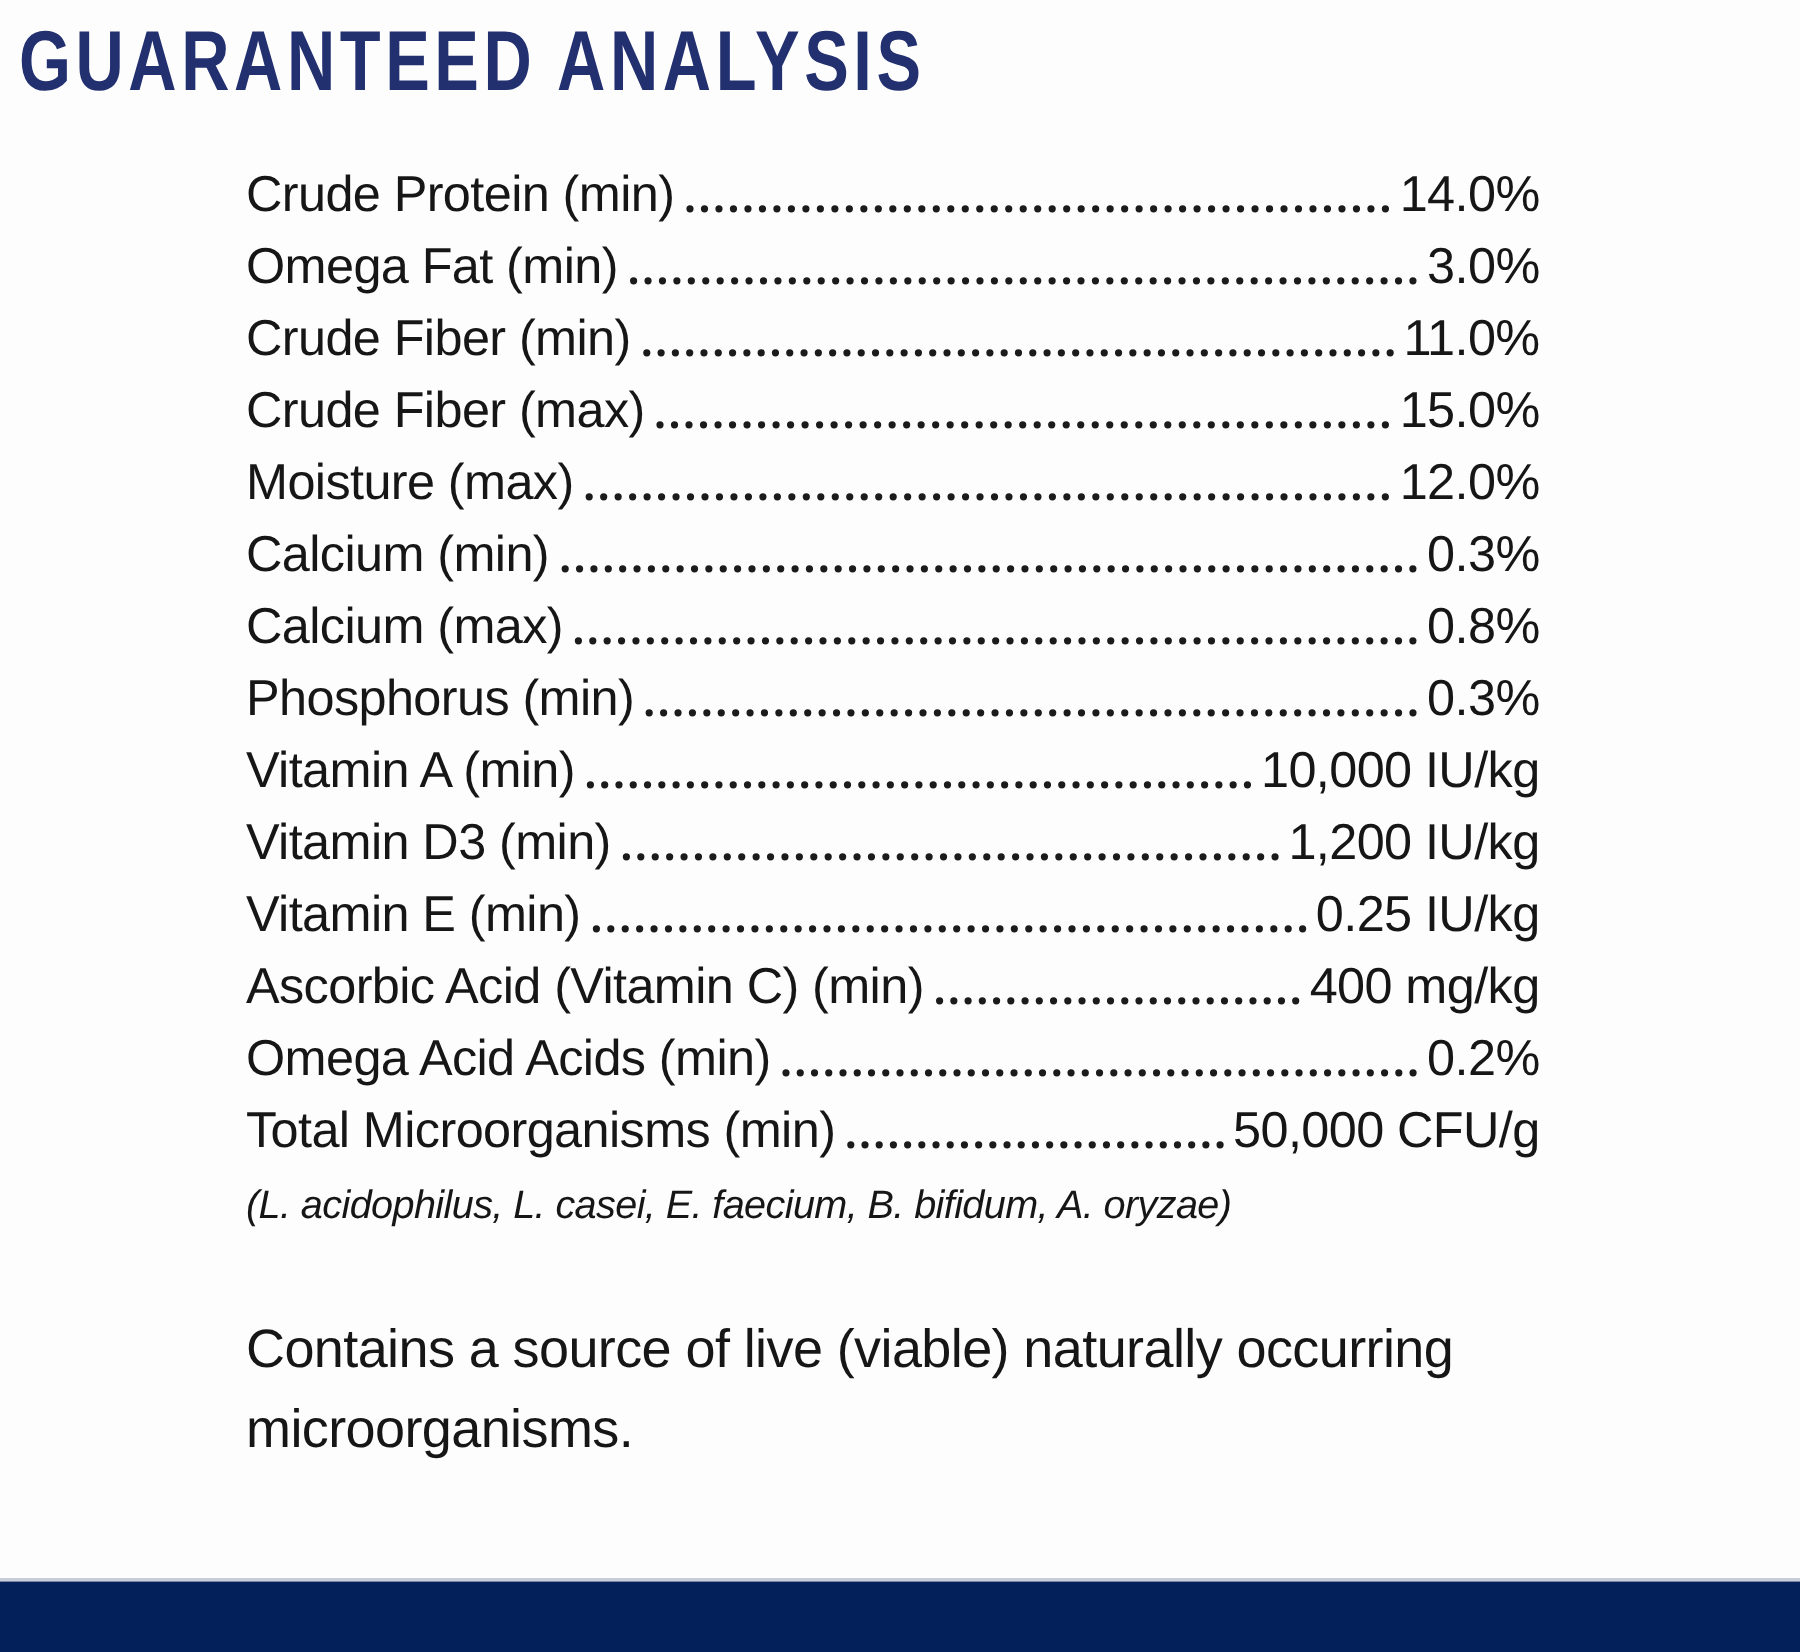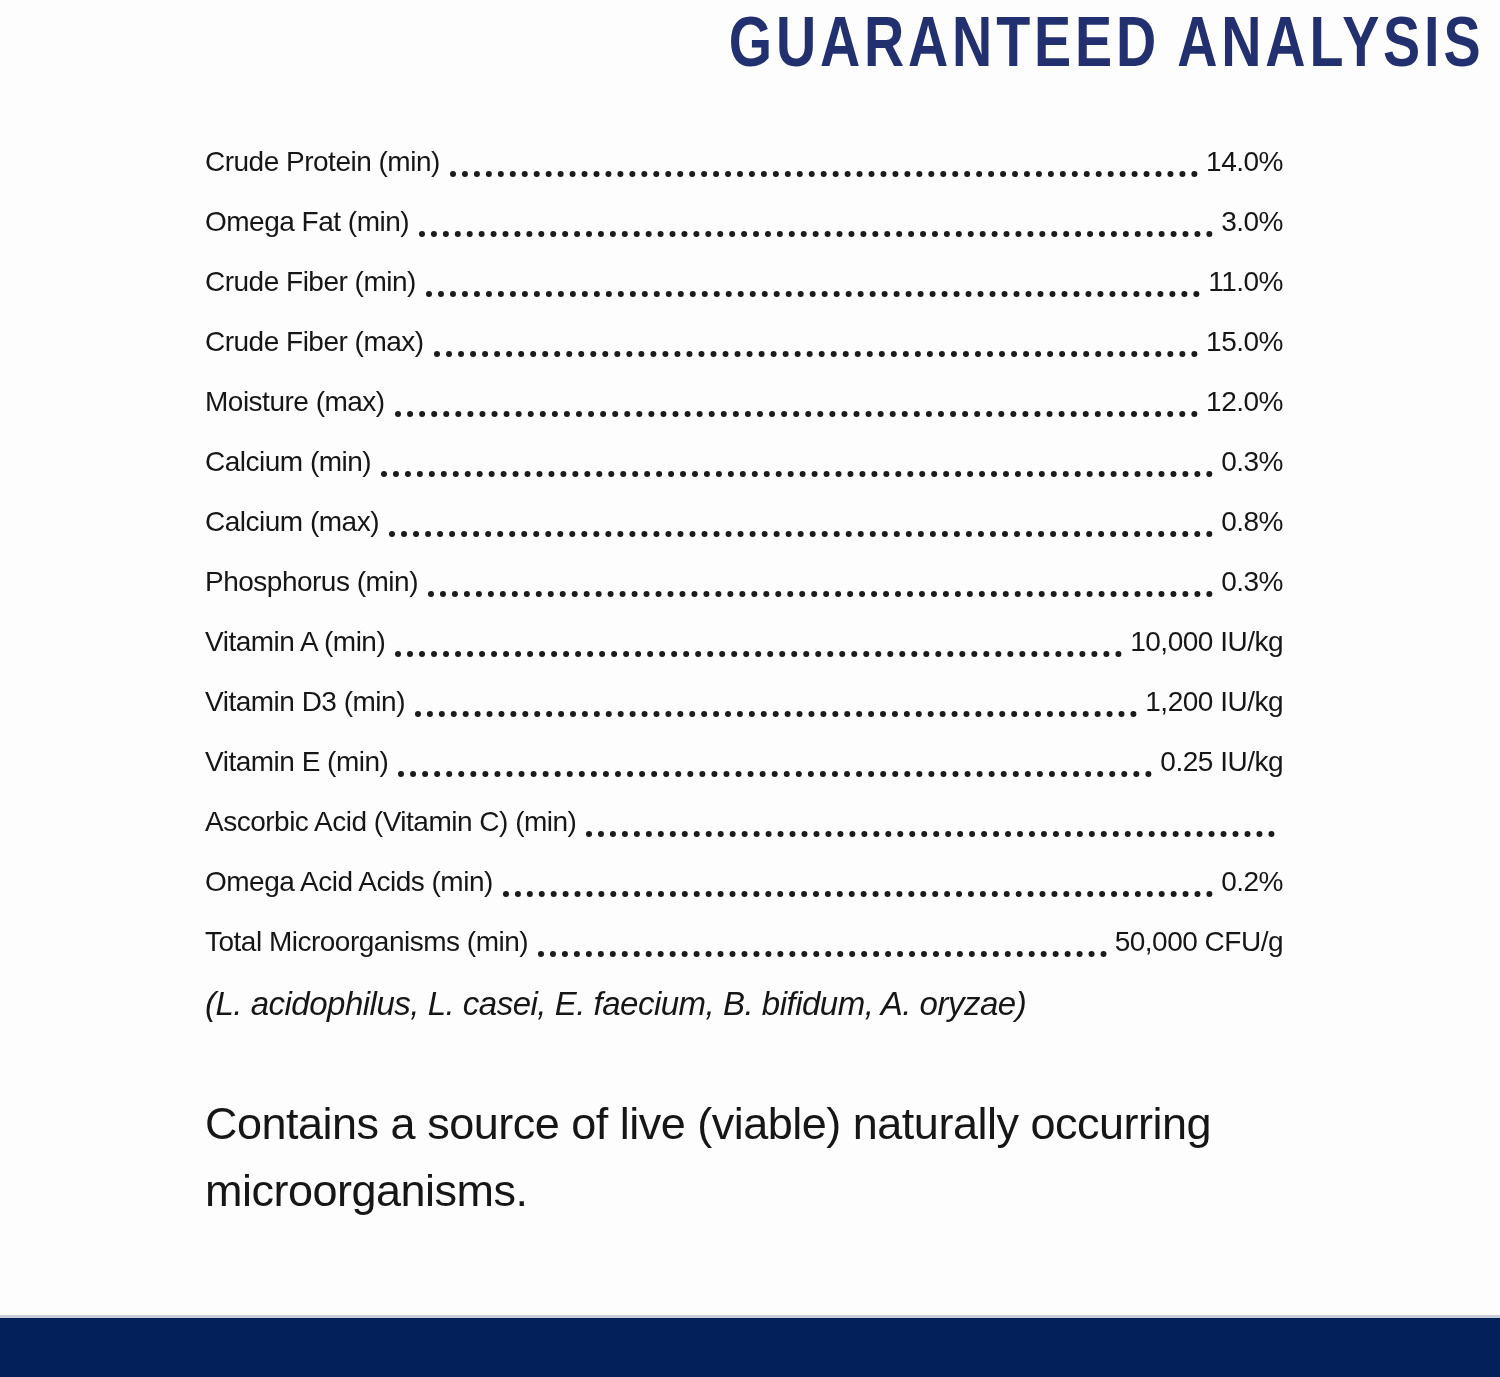--- a/index.html
+++ b/index.html
@@ -17,42 +17,42 @@
     color:var(--text-ink);
   }
   .page{
     position:relative;
     width:1500px;
     height:1377px;
     overflow:hidden;
     background:var(--page-bg);
   }
   .title-wrap{
-    text-align:right;
-    padding-top:0;
+    text-align:left;
+    padding-top:10px;
     height:120px;
   }
   .title{
     display:inline-block;
     font-size:58px;
     font-weight:700;
     letter-spacing:4px;
     color:var(--title-navy);
     transform:scaleY(1.22) scaleX(0.96);
     transform-origin:center top;
     white-space:nowrap;
   }
   .analysis{
     margin:12px 217px 0 205px;
   }
   .row{
     display:flex;
     align-items:flex-end;
     height:60px;
-    font-size:28px;
+    font-size:42px;
   }
   .row .label,
   .row .value{
     white-space:nowrap;
     line-height:60px;
     letter-spacing:-0.5px;
   }
   .row .dots{
     flex:1;
     border-bottom:6px dotted #1b1b1b;
@@ -142,20 +142,21 @@
       <span class="value">1,200 IU/kg</span>
     </div>
     <div class="row">
       <span class="label">Vitamin E (min)</span>
       <span class="dots"></span>
       <span class="value">0.25 IU/kg</span>
     </div>
     <div class="row">
       <span class="label">Ascorbic Acid (Vitamin C) (min)</span>
       <span class="dots"></span>
+      <span class="value">400 mg/kg</span>
     </div>
     <div class="row">
       <span class="label">Omega Acid Acids (min)</span>
       <span class="dots"></span>
       <span class="value">0.2%</span>
     </div>
     <div class="row">
       <span class="label">Total Microorganisms (min)</span>
       <span class="dots"></span>
       <span class="value">50,000 CFU/g</span>

